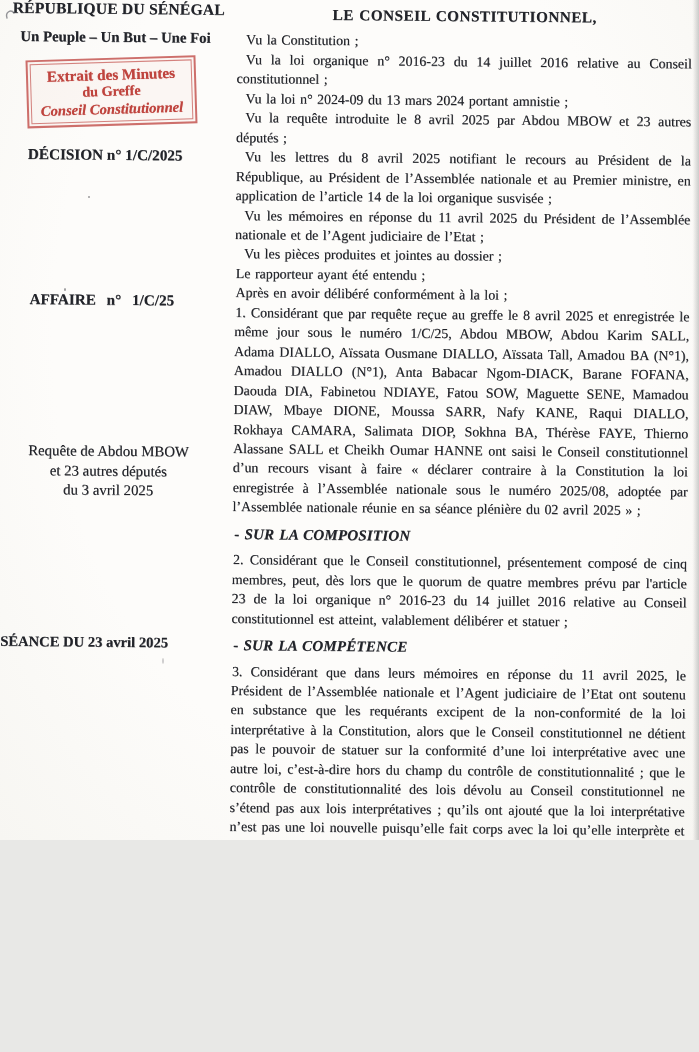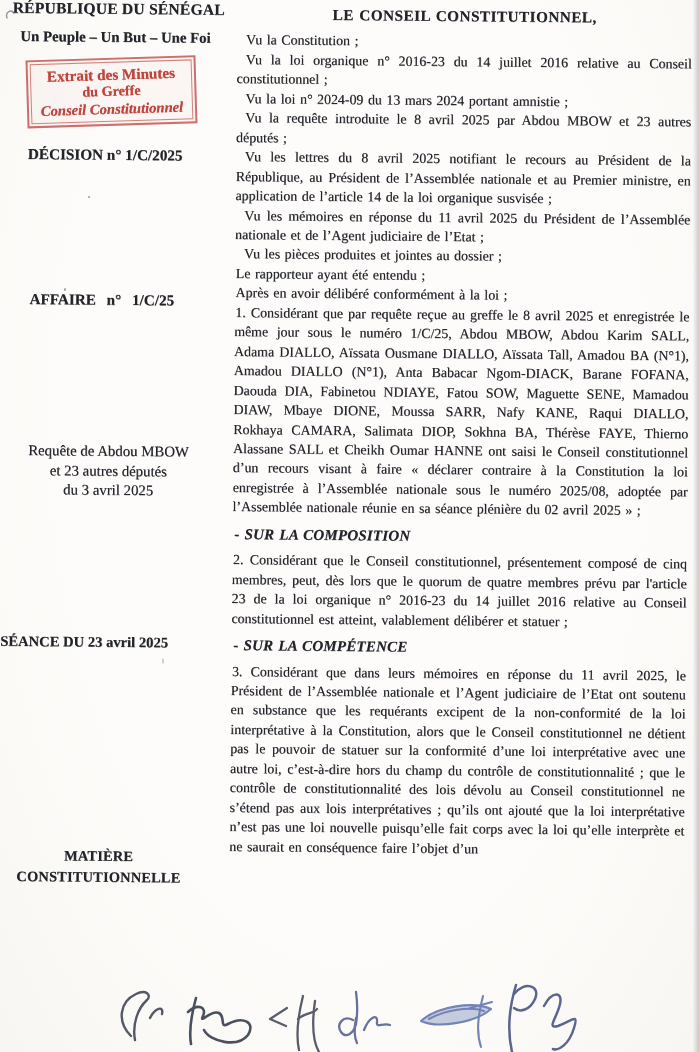--- a/index.html
+++ b/index.html
@@ -1,18 +1,18 @@
 <!DOCTYPE html>
 <html><head>
 <meta charset="utf-8">
 <style>
   html,body{margin:0;padding:0;background:#e8e8e6;}
   .page{
     position:relative;
-    width:699px;height:1052px;
+    width:699px;height:840px;
     background:
       linear-gradient(to left, rgba(120,120,118,0.14), rgba(120,120,118,0) 7px),
       radial-gradient(ellipse at 50% 40%, #fdfcfa 60%, #f7f6f2 100%);
     overflow:hidden;
     font-family:"Liberation Serif","DejaVu Serif",serif;
     color:#22242a;
   }
   .tilt{
     position:absolute;inset:0;
     transform:rotate(0.55deg);

